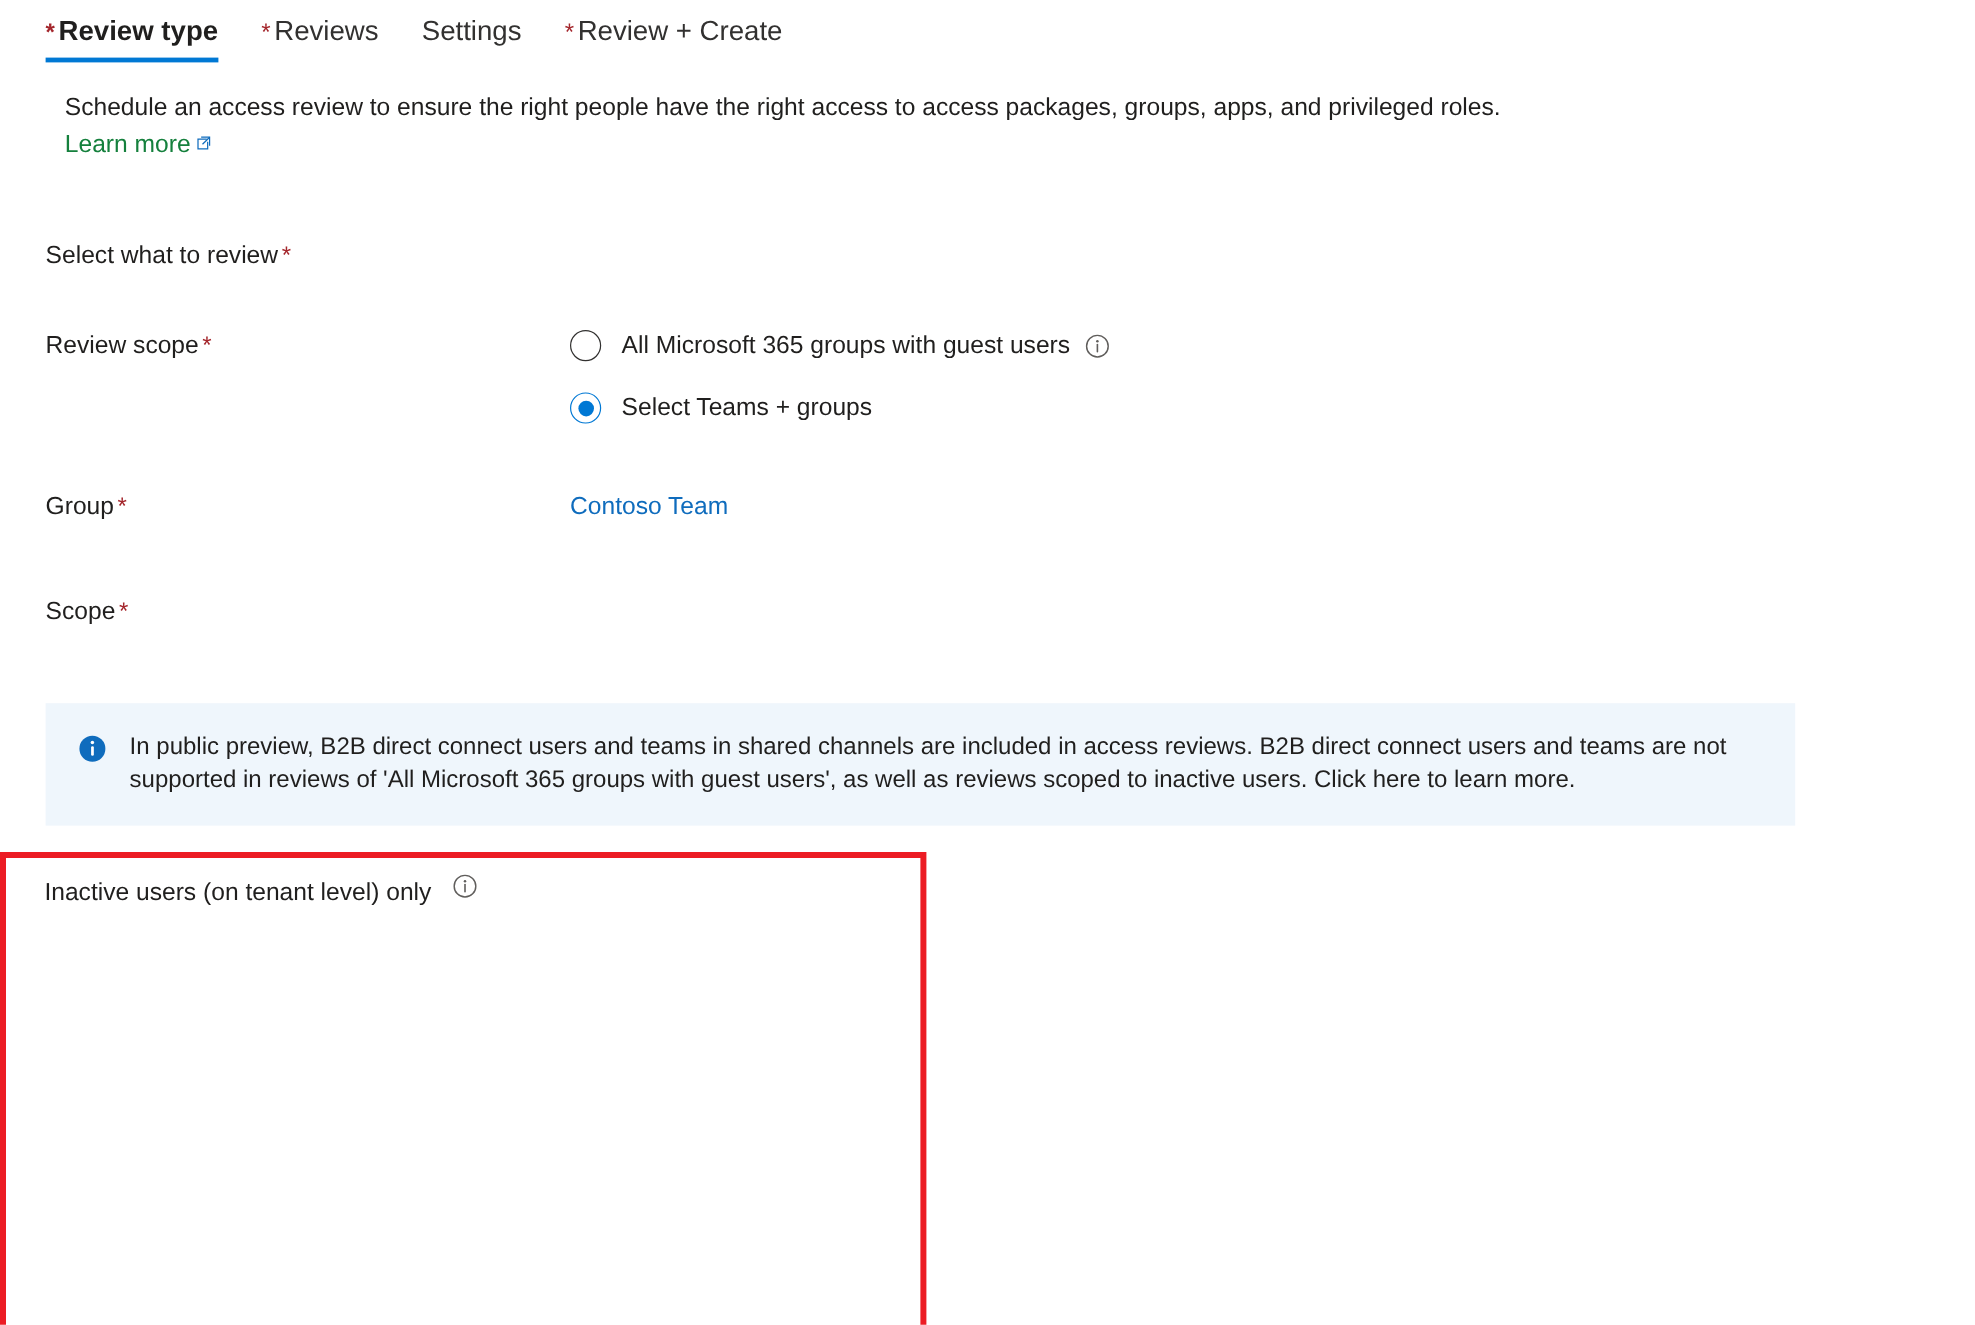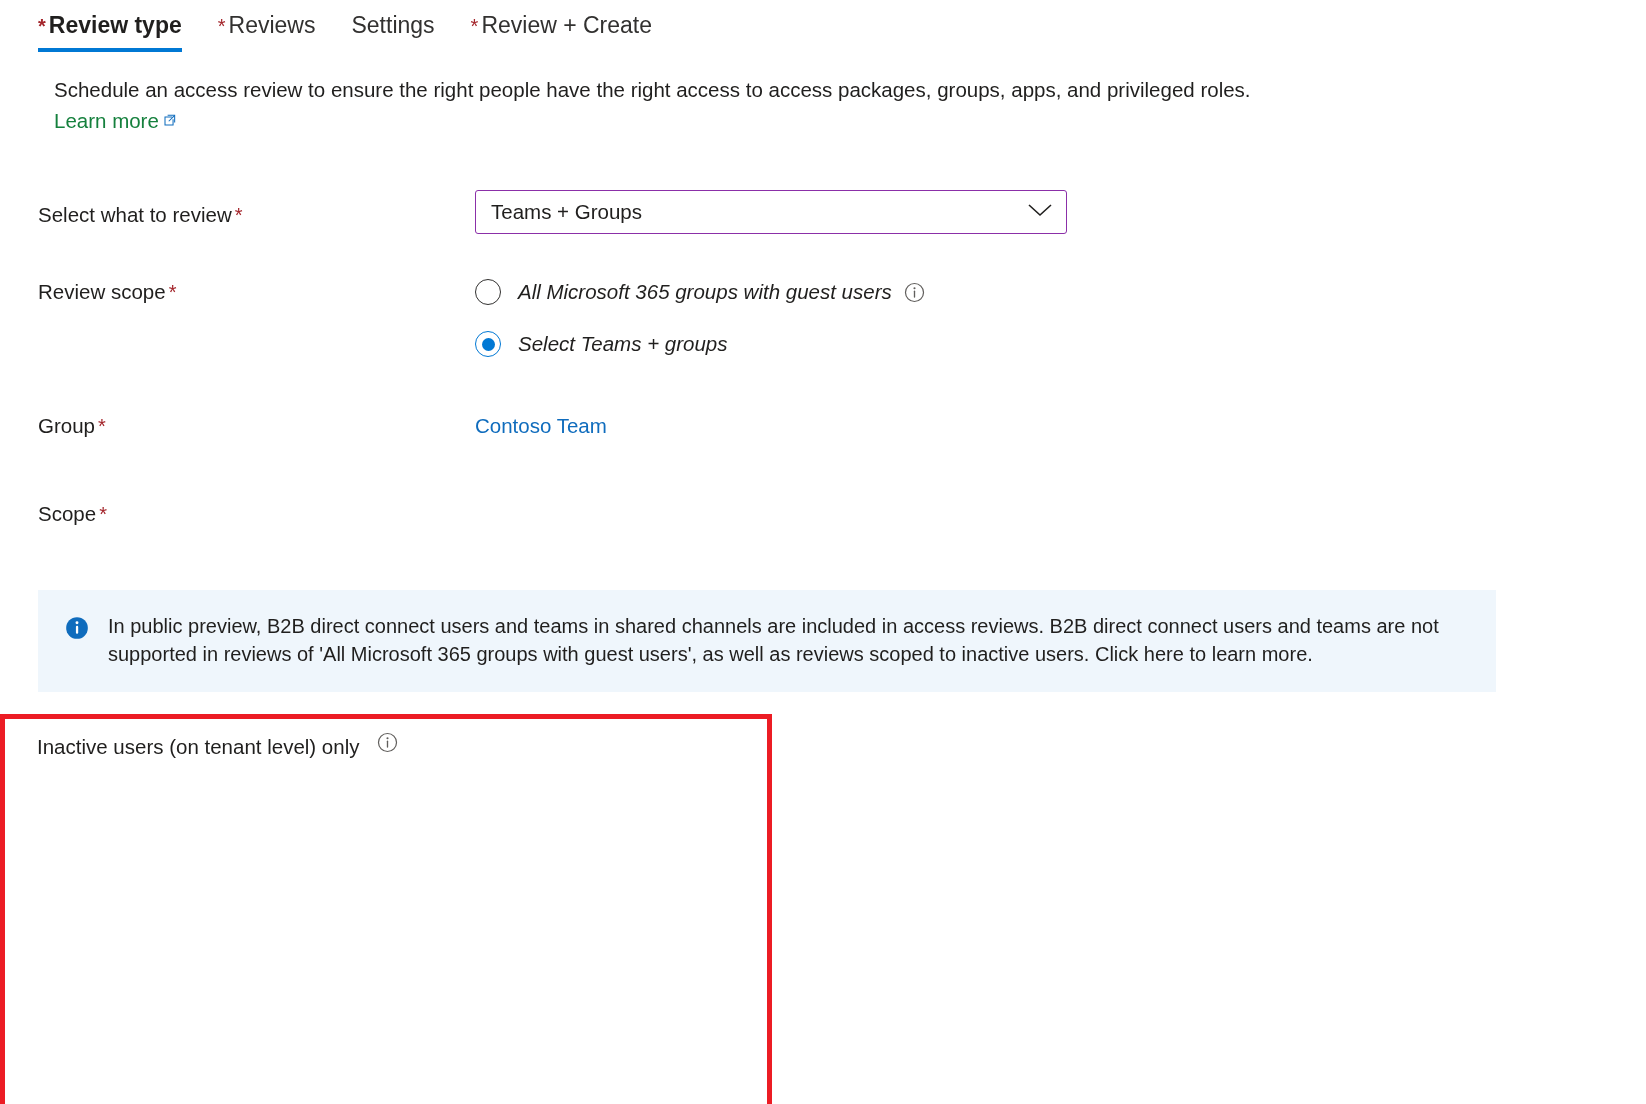--- a/index.html
+++ b/index.html
@@ -164,21 +164,20 @@
     margin: -6.5px 0 0 -6.5px;
     border-radius: 50%;
     background: #0078d4;
   }
   .radio .rlabel {
     font-size: 20.5px;
     color: #201f1e;
     margin-left: 17px;
     line-height: 26px;
     white-space: nowrap;
-    font-style: italic;
   }
   .info-ic {
     margin-left: 11px;
     display: inline-flex;
     align-items: center;
     cursor: pointer;
   }
 
   
   .link-value {
@@ -302,30 +301,20 @@
       </svg>
     </span>
   </a>
 </div>
 
 <div class="form">
 
   <div class="row row-review-what">
     <div class="label">
       <span>Select what to review</span><span class="req">*</span>
-    </div>
-    <div class="field">
-      <div class="dropdown">
-        <span class="dd-value">Teams + Groups</span>
-        <span class="chev">
-          <svg width="28" height="18" viewBox="0 0 28 18" fill="none">
-            <path d="M3 4 L14 14 L25 4" stroke="#201f1e" stroke-width="1.6" fill="none"></path>
-          </svg>
-        </span>
-      </div>
     </div>
   </div>
 
   <div class="row row-review-scope">
     <div class="label">
       <span>Review scope</span><span class="req">*</span>
     </div>
     <div class="field">
       <div class="radio-group">
         <div class="radio">

